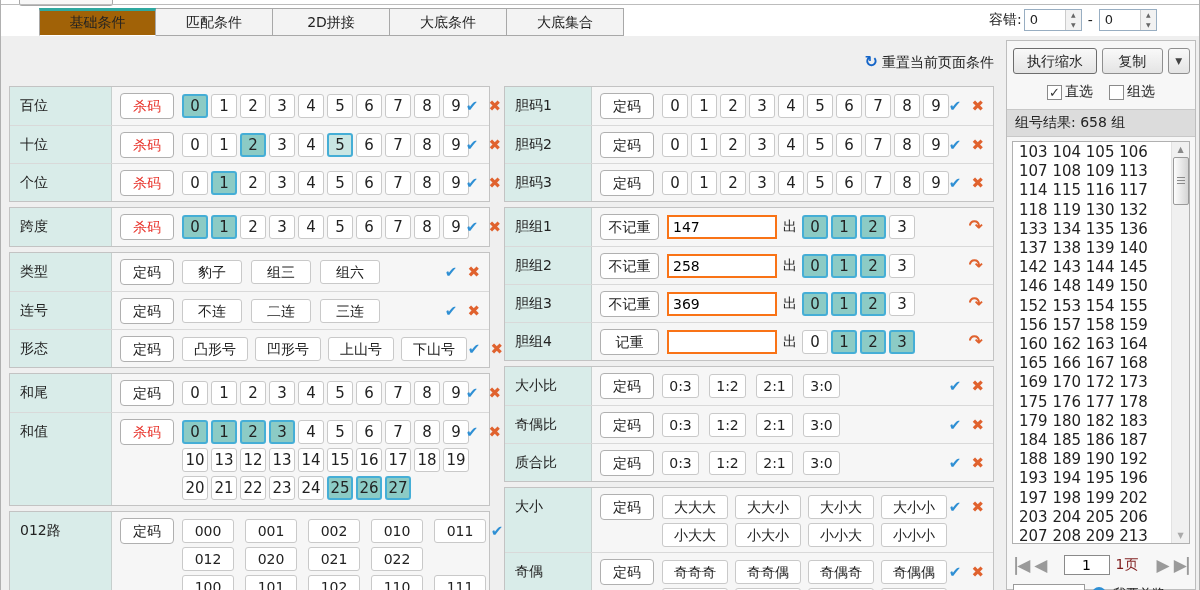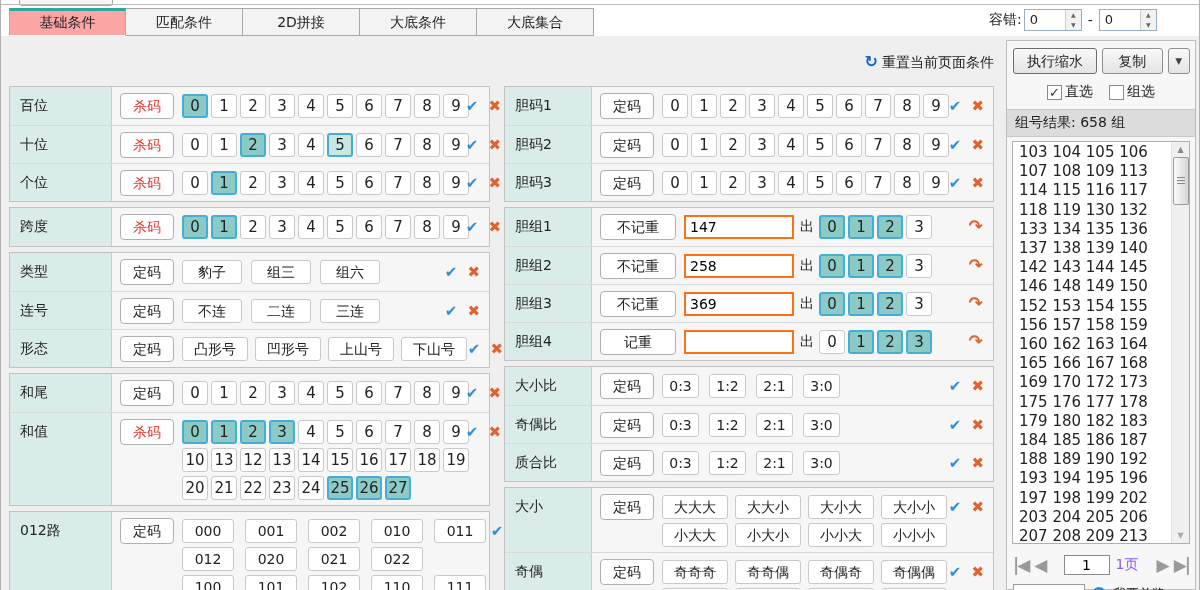--- a/index.html
+++ b/index.html
@@ -9,21 +9,21 @@
   
   .topstrip{position:absolute;left:0;top:0;right:0;height:36px;background:#fff;}
   .topline{position:absolute;left:0;top:4px;right:0;border-top:1px solid #bcbcbc;}
   .stub{position:absolute;left:18px;top:0;width:92px;height:5px;background:#f7f7f7;
         border:1px solid #a8a8a8;border-top:none;border-radius:0 0 3px 3px;}
   
   .tabbar{position:absolute;left:8px;top:8px;display:flex;}
   .tab{width:117px;height:28px;box-sizing:border-box;background:#f3f3f3;border:1px solid #a8a8a8;
        border-left:none;text-align:center;font-size:14px;line-height:26px;cursor:default;}
   .tab:first-child{border-left:1px solid #a8a8a8;}
-  .tab.active{background:#fca5a5;border-top:3px solid var(--tab_accent,#2EA89F);border-bottom-color:#fff;line-height:23px;}
+  .tab.active{background:#a16207;border-top:3px solid var(--tab_accent,#2EA89F);border-bottom-color:#fff;line-height:23px;margin-left:30px;}
   
   .tol{position:absolute;left:988px;top:9px;display:flex;align-items:center;font-size:14px;}
   .spin{width:58px;height:22px;border:1px solid #98aec2;background:#fff;position:relative;
         box-sizing:border-box;margin-left:2px;}
   .spin .v{display:block;padding-left:5px;font-size:13px;line-height:20px;}
   .spin .ar{position:absolute;right:0;top:0;bottom:0;width:15px;border-left:1px solid #ccc;
             display:flex;flex-direction:column;}
   .spin .ar span{flex:1;font-size:6px;line-height:9px;text-align:center;color:#666;background:#f2f2f2;}
   .tol .dash{margin:0 4px 0 6px;}
   
@@ -37,21 +37,21 @@
   .row:first-child{border-top:none;}
   .lbl{width:102px;flex-shrink:0;background:var(--label_bg,#D9ECE9);border-right:1px solid #c6cfcd;
        box-sizing:border-box;padding:10px 0 0 10px;font-size:14px;}
   .colM .lbl{width:87px;}
   .ct{flex:1;position:relative;padding:6px 38px 2px 8px;}
   .ln{display:flex;align-items:center;height:26px;margin-bottom:2px;}
   .ln.ind{margin-left:62px;}
   .mode{width:54px;height:26px;box-sizing:border-box;border:1px solid #b0b0b0;border-radius:4px;
         background:#fff;font-size:14px;text-align:center;line-height:24px;margin-right:8px;flex-shrink:0;}
   .mode.kill{color:var(--kill_red,#E8342C);}
-  .mode.wide{width:76px;}
+  .mode.wide{width:59px;}
   .cell{height:24px;box-sizing:border-box;border:1px solid #c9c9c9;border-radius:3px;background:#fff;
         text-align:center;line-height:22px;margin-right:3px;color:#222;}
   .cell.d{width:26px;font-size:15px;}
   .cell.w2{width:60px;margin-right:9px;font-size:14px;}
   .cell.w3{width:66px;margin-right:7px;font-size:14px;}
   .cell.code{width:52px;margin-right:11px;font-size:14px;}
   .cell.ratio{width:37px;margin-right:10px;font-size:14px;}
   .cell.s1{background:var(--select_fill,#8CCBC5);border:2px solid var(--select_border,#45AED6);line-height:20px;}
   .cell.s2{background:var(--select_fill_light,#C9E6E3);border:2px solid var(--select_border,#45AED6);line-height:20px;}
   .inp{width:110px;height:24px;box-sizing:border-box;border:2px solid #f97316;background:#fff;
@@ -84,21 +84,21 @@
   .sb .sdn{position:absolute;bottom:3px;left:0;right:0;text-align:center;font-size:8px;color:#aaa;}
   .thumb{position:absolute;top:15px;left:1px;width:14px;height:46px;border:1px solid #9a9a9a;border-radius:2px;
          background:linear-gradient(90deg,#fdfdfd,#d5d5d5);}
   .grip{margin:19px auto 0;width:8px;height:7px;
         background:repeating-linear-gradient(#8a8a8a 0 1px,transparent 1px 3px);}
   .pager{position:absolute;left:6px;right:6px;bottom:13px;height:22px;display:flex;align-items:center;
          justify-content:space-between;}
   .pg{font-size:17px;font-weight:bold;letter-spacing:-2px;color:#9a9a9a;}
   .pgin{width:46px;height:20px;box-sizing:border-box;border:1px solid #8a8a8a;text-align:center;
         font-size:14px;font-family:inherit;}
-  .pglab{font-size:14px;color:#8b5cf6;}
+  .pglab{font-size:14px;color:#7f1d1d;}
   .pgl,.pgr{display:flex;gap:6px;align-items:center;}
   .pgc{display:flex;gap:6px;align-items:center;}
   .bottomrow{position:absolute;left:6px;top:543px;display:flex;align-items:center;gap:7px;}
   .binp{width:72px;height:20px;box-sizing:border-box;border:1px solid #9a9a9a;font-family:inherit;}
   .binfo{width:14px;height:14px;border-radius:50%;background:var(--check_blue,#2E8FD4);display:inline-block;}
   .btxt{font-size:13px;}
 </style>
 </head>
 <body>
 

